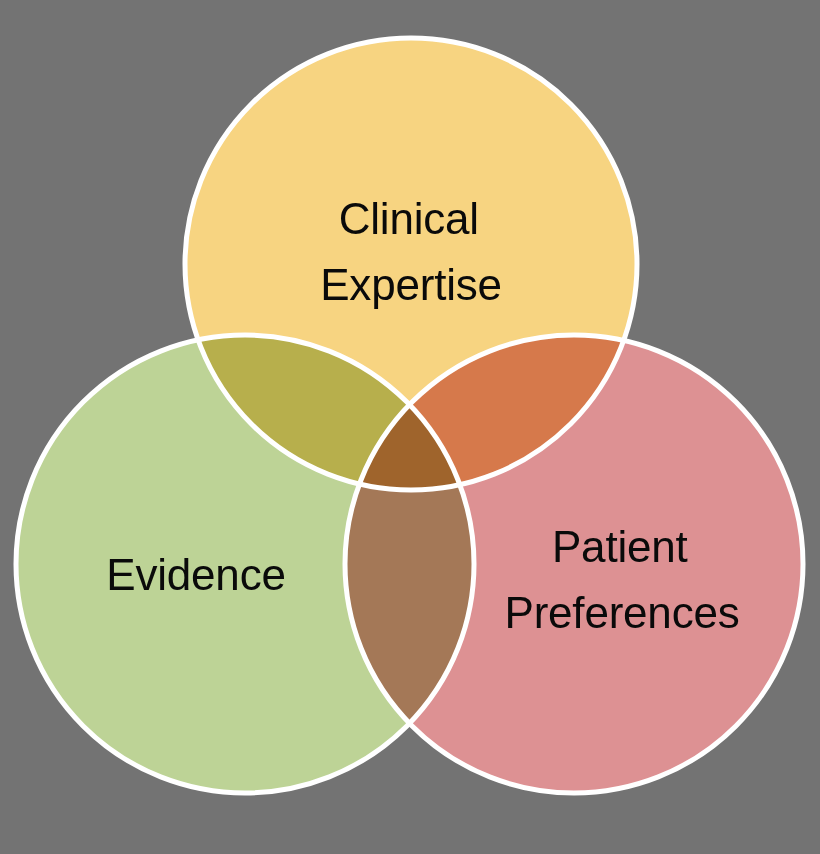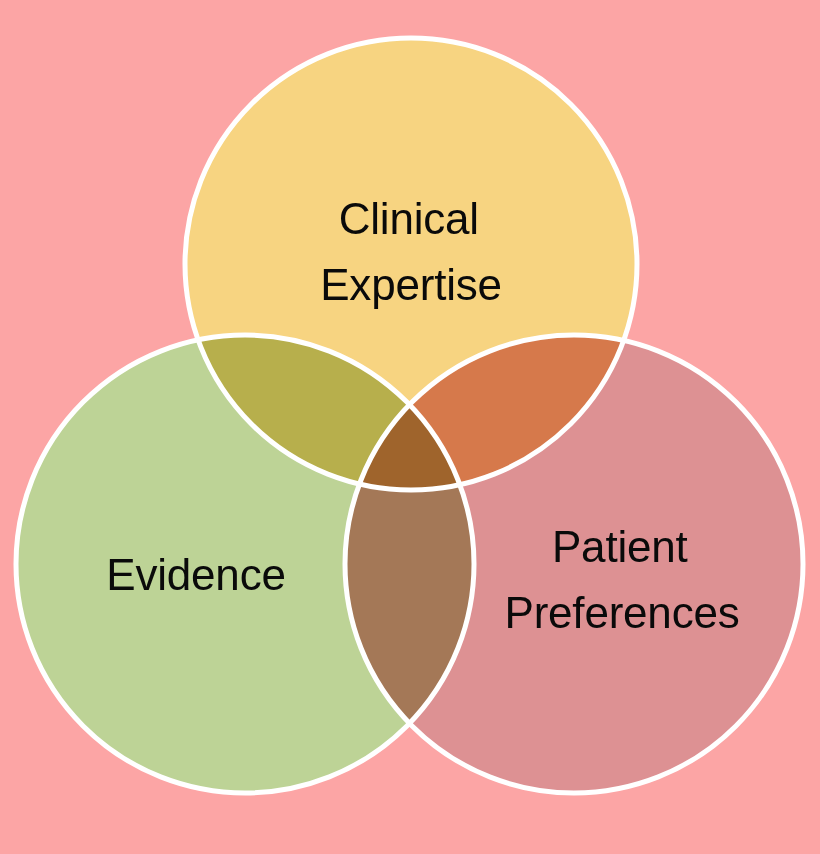--- a/index.html
+++ b/index.html
@@ -36,21 +36,21 @@
     dominant-baseline: middle;
   }
   .venn-label-line {
     font-size: 44px;
     letter-spacing: -0.2px;
   }
 </style>
 </head>
 <body>
 
-<div id="diagram-root" style="background: #fca5a5;">
+<div id="diagram-root" style="background: #737373;">
 
   <svg id="venn-svg" viewBox="0 0 820 854" xmlns="http://www.w3.org/2000/svg">
 
     <g style="isolation:isolate">
 
       <circle class="venn-fill" cx="245" cy="564" r="229" fill="#bdd396" style="mix-blend-mode:multiply"></circle>
 
       <circle class="venn-fill" cx="574" cy="564" r="229" fill="#dd9193" style="mix-blend-mode:multiply"></circle>
 
       <circle class="venn-fill" cx="411" cy="264" r="226" fill="#f7d481" style="mix-blend-mode:multiply"></circle>

